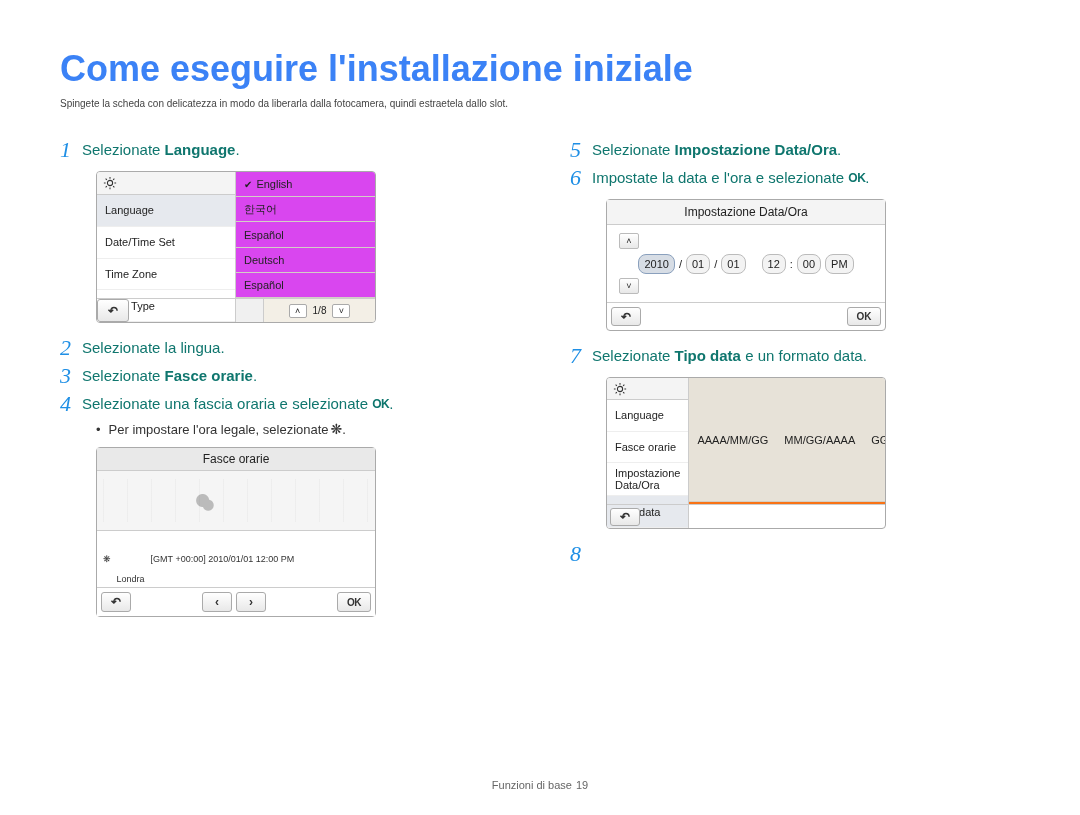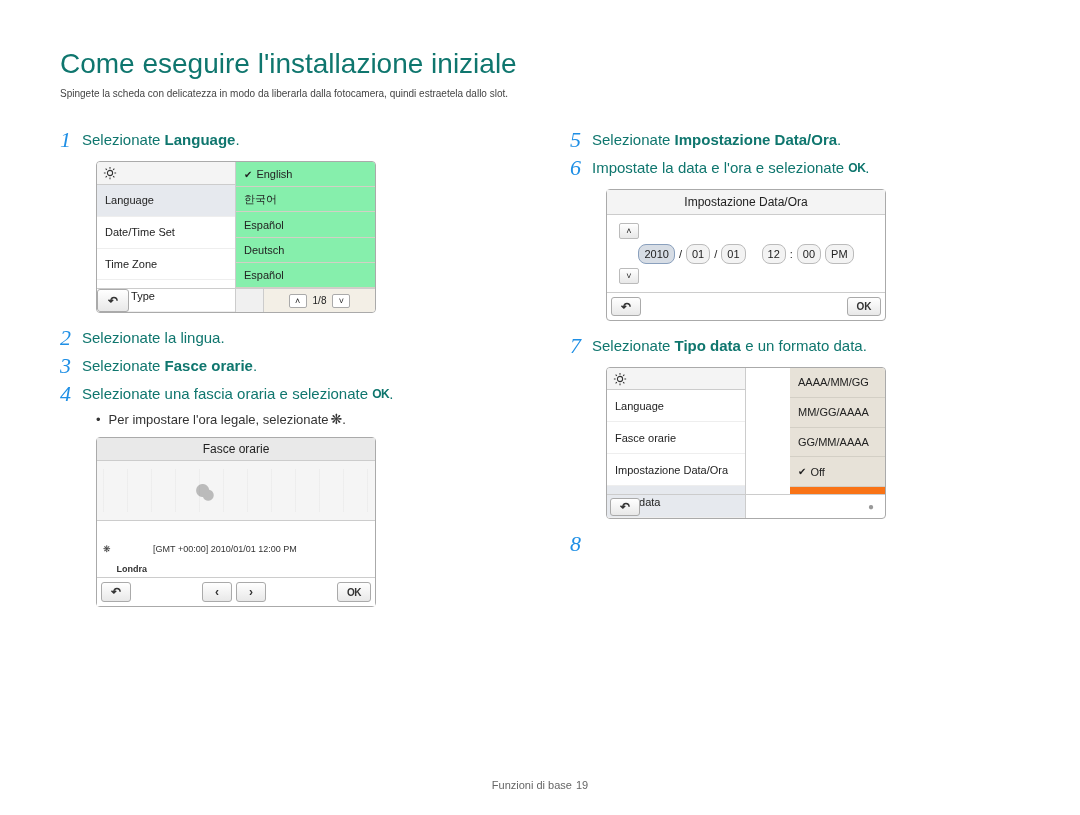--- a/index.html
+++ b/index.html
@@ -10,23 +10,23 @@
     color: #222;
   }
   .page {
     width: 1080px;
     height: 815px;
     position: relative;
     box-sizing: border-box;
     padding: 48px 60px 0 60px;
   }
   h1 {
-    font-size: 28px;
-    font-weight: 400;
-    color: #0f766e;
+    font-size: 36px;
+    font-weight: 700;
+    color: #3b82f6;
     margin: 0 0 8px 0;
     letter-spacing: 0;
   }
   .intro {
     font-size: 10px;
     color: #444;
     margin: 0 0 24px 0;
   }
   .columns {
     display: flex;
@@ -118,21 +118,21 @@
     border-right: 1px solid #ccc;
     display: flex; flex-direction: column;
   }
   .lang-left-list div {
     flex:1; padding: 4px 8px; border-bottom:1px solid #eee;
     display:flex; align-items:center;
   }
   .lang-left-list div.sel { background:#e6e9ee; }
   .lang-right-pane {
     grid-column: 2; grid-row: 1 / 3;
-    background: #86efac;
+    background: #d946ef;
     border-top:none;
     display:flex; flex-direction:column;
     font-size: 11px;
   }
   .lang-right-pane div {
     flex:1; padding: 4px 8px; border-bottom:1px solid #d3cfc5;
     display:flex; align-items:center;
   }
   .lang-right-pane div.sel::before { content:"✔"; font-size:10px; margin-right:4px; }
   .lang-footer {
@@ -173,21 +173,21 @@
   .tz-map::after {
     content:"";
     position:absolute; inset:8px 6px 8px 6px;
     background:
       repeating-linear-gradient(90deg, rgba(0,0,0,.03) 0 1px, transparent 1px 24px);
   }
   .tz-caption {
     font-size:9px; color:#333; display:flex; gap:6px; align-items:center;
     padding: 3px 6px; border-bottom:1px solid #ccc; background:#fff;
   }
-  .tz-caption .label { font-weight:700;margin-top:40px; }
+  .tz-caption .label { font-weight:400;margin-top:40px; }
   .tz-controls {
     height:28px; display:flex; gap:4px; padding:4px; background:#fff;
   }
   .soft-btn {
     border:1px solid #aaa; border-radius:3px; background:linear-gradient(#fff,#e8e8e8);
     display:flex;align-items:center;justify-content:center;
     font-size:12px; font-weight:700; color:#333;
   }
   .tz-controls .soft-btn.back { width:30px; }
   .tz-controls .spacer { flex:1; }
@@ -231,21 +231,21 @@
     background:#f4f4f4; border-right:1px solid #ccc; border-bottom:1px solid #ccc;
   }
   .dtype-left {
     grid-column:1; grid-row:2 / 4; font-size:11px; border-right:1px solid #ccc;
     display:flex; flex-direction:column;
   }
   .dtype-left div { flex:1; padding:4px 8px; border-bottom:1px solid #eee; display:flex; align-items:center;}
   .dtype-left div.sel { background:#e6e9ee; }
   .dtype-right {
     grid-column:2; grid-row:1 / 3; font-size:11px; background:#e7e2d8;
-    display:flex; flex-direction:column; border-bottom:7px solid #f97316;margin-left:44px;
+    display:flex; flex-direction:row; border-bottom:2px solid #f97316;
   }
   .dtype-right div { flex:1; padding:4px 8px; border-bottom:1px solid #d3cfc5; display:flex; align-items:center;}
   .dtype-right div.sel::before { content:"✔"; font-size:10px; margin-right:4px; }
   .dtype-footer {
     grid-column:1/3; grid-row:3; border-top:1px solid #ccc; display:flex; padding:3px;
   }
   .dtype-footer .soft-btn.back { width:30px; height:18px; }
   .dtype-footer .dot { margin-left:auto; margin-right:8px; align-self:center; font-size:10px; color:#999;}
 
   

